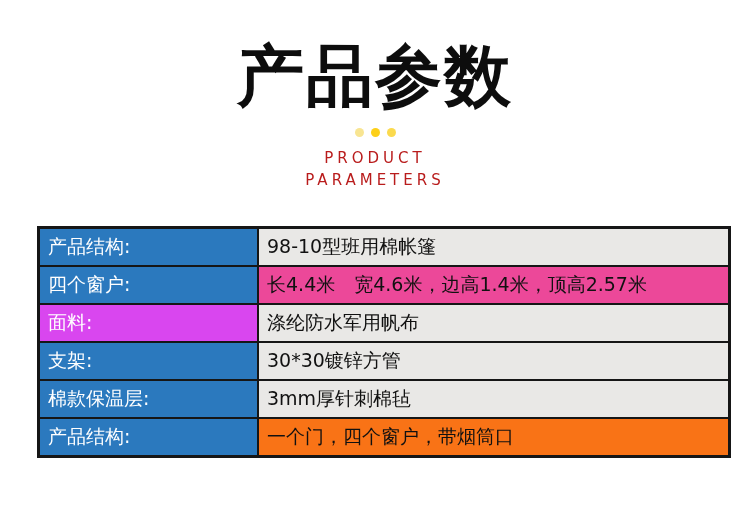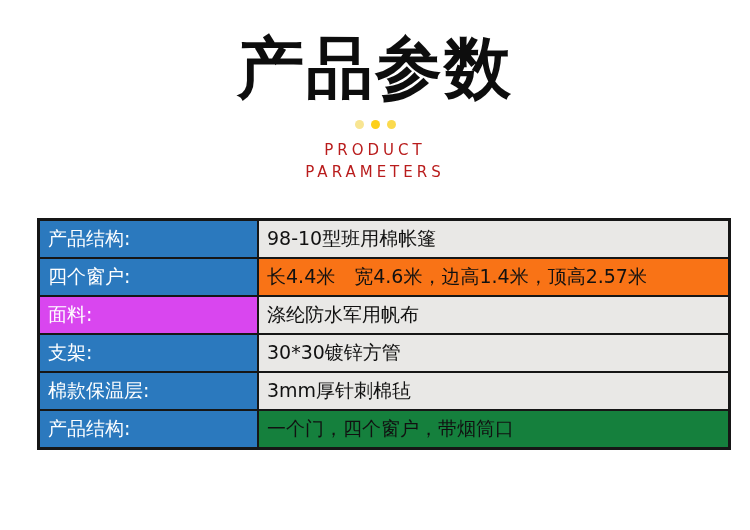--- a/index.html
+++ b/index.html
@@ -7,21 +7,21 @@
     padding: 0;
     background: #ffffff;
   }
   body {
     width: 750px;
     height: 530px;
     overflow: hidden;
     font-family: "DejaVu Sans", "Liberation Sans", sans-serif;
   }
   .page-title {
-    margin: 4px;
+    margin: 12px;
     padding-top: 24px;
     text-align: center;
     font-size: 67px;
     font-weight: 700;
     letter-spacing: 2px;
     line-height: 1.2;
     color: #0d0d0d;
   }
   .dots {
     display: flex;
@@ -91,34 +91,34 @@
   </div>
 
   <table class="spec-table">
     <tbody>
       <tr>
         <td class="spec-label" style="background-color: rgb(43, 121, 190);">产品结构:</td>
         <td class="spec-value" style="background-color: rgb(233, 232, 230);">98-10型班用棉帐篷</td>
       </tr>
       <tr>
         <td class="spec-label" style="background-color: rgb(43, 121, 190);">四个窗户:</td>
-        <td class="spec-value" style="background-color: #f97316;">长4.4米　宽4.6米，边高1.4米，顶高2.57米</td>
+        <td class="spec-value" style="background-color: #ec4899;">长4.4米　宽4.6米，边高1.4米，顶高2.57米</td>
       </tr>
       <tr>
         <td class="spec-label" style="background-color: #d946ef;">面料:</td>
         <td class="spec-value" style="background-color: rgb(233, 232, 230);">涤纶防水军用帆布</td>
       </tr>
       <tr>
         <td class="spec-label" style="background-color: rgb(43, 121, 190);">支架:</td>
         <td class="spec-value" style="background-color: rgb(233, 232, 230);">30*30镀锌方管</td>
       </tr>
       <tr>
         <td class="spec-label" style="background-color: rgb(43, 121, 190);">棉款保温层:</td>
         <td class="spec-value" style="background-color: rgb(233, 232, 230);">3mm厚针刺棉毡</td>
       </tr>
       <tr>
         <td class="spec-label" style="background-color: rgb(43, 121, 190); margin-top: 28px;">产品结构:</td>
-        <td class="spec-value" style="background-color: #15803d; padding-left: 8px;">一个门，四个窗户，带烟筒口</td>
+        <td class="spec-value" style="background-color: #f97316; padding-left: 8px;">一个门，四个窗户，带烟筒口</td>
       </tr>
     </tbody>
   </table>
 
 </div>
 
 </body></html>

